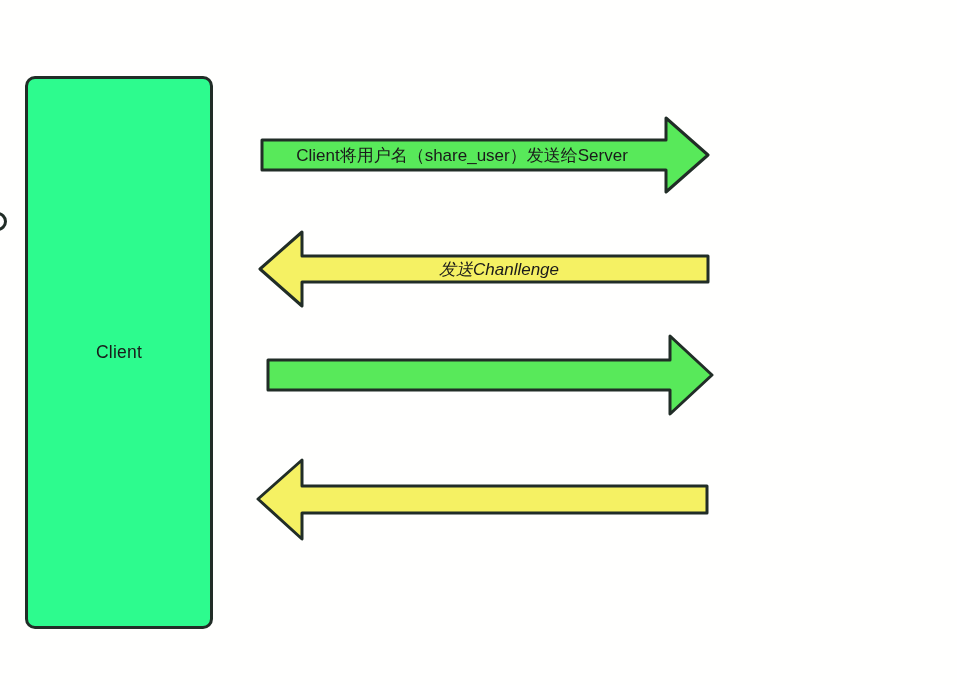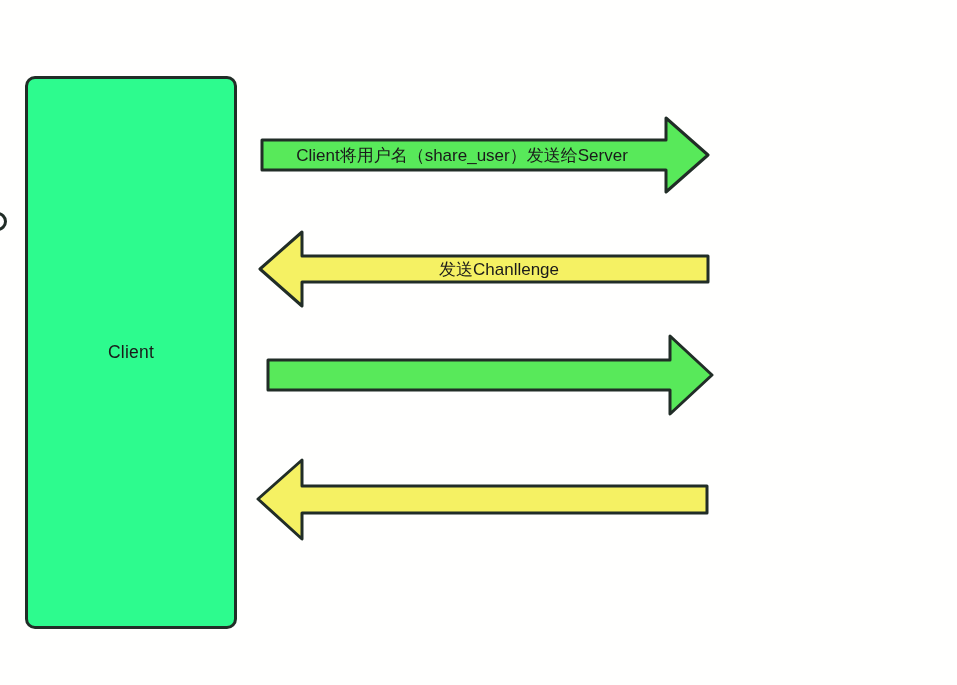--- a/index.html
+++ b/index.html
@@ -21,21 +21,21 @@
     box-sizing: border-box;
     border: 3px solid var(--outline, #212d27);
     border-radius: 10px;
     display: flex;
     align-items: center;
     justify-content: center;
   }
   .node-client {
     left: 25px;
     top: 76px;
-    width: 212px;
+    width: 188px;
     height: 553px;
     background: var(--client_fill, #2dfb8e);
   }
   .node-server {
     left: 724px;
     top: 75px;
     width: 216px;
     height: 553px;
     background: var(--server_fill, #31fbfb);
   }
@@ -68,21 +68,21 @@
     position: absolute;
     top: 0;
     bottom: 0;
     display: flex;
     align-items: center;
     justify-content: center;
     font-size: 17px;
     white-space: nowrap;
   }
   .arrow-label.dir-right { left: 0; right: 46px; }
-  .arrow-label.dir-left  { left: 46px; right: 16px; }
+  .arrow-label.dir-left  { left: 46px; right: 16px; font-style: italic; }
   .edge-mark {
     position: absolute;
     left: -12px;
     top: 212px;
     width: 19px;
     height: 19px;
     box-sizing: border-box;
     border: 3px solid var(--outline, #212d27);
     border-radius: 50%;
     background: #ffffff;

